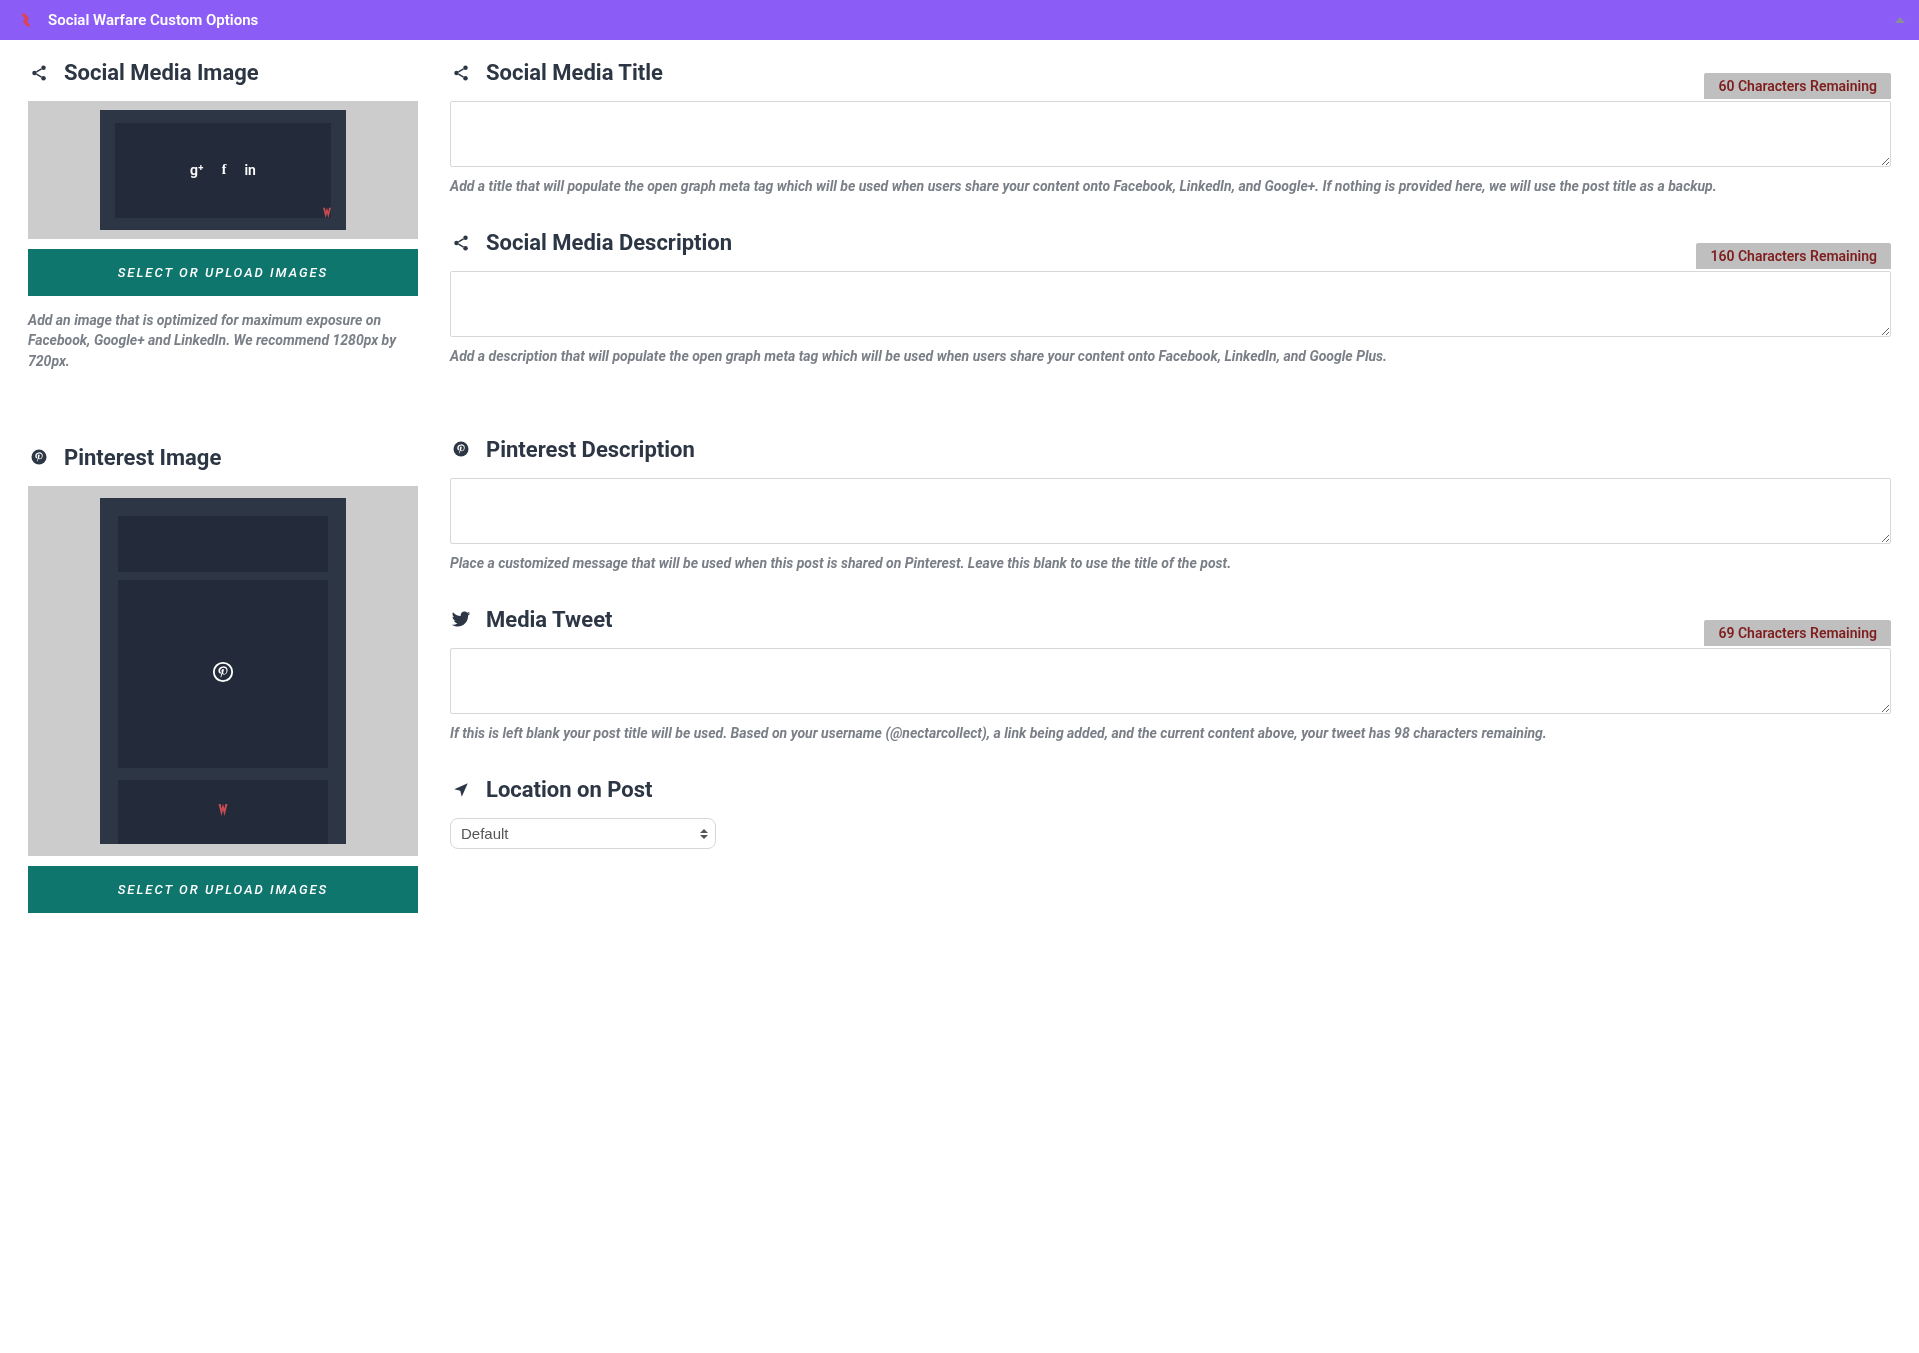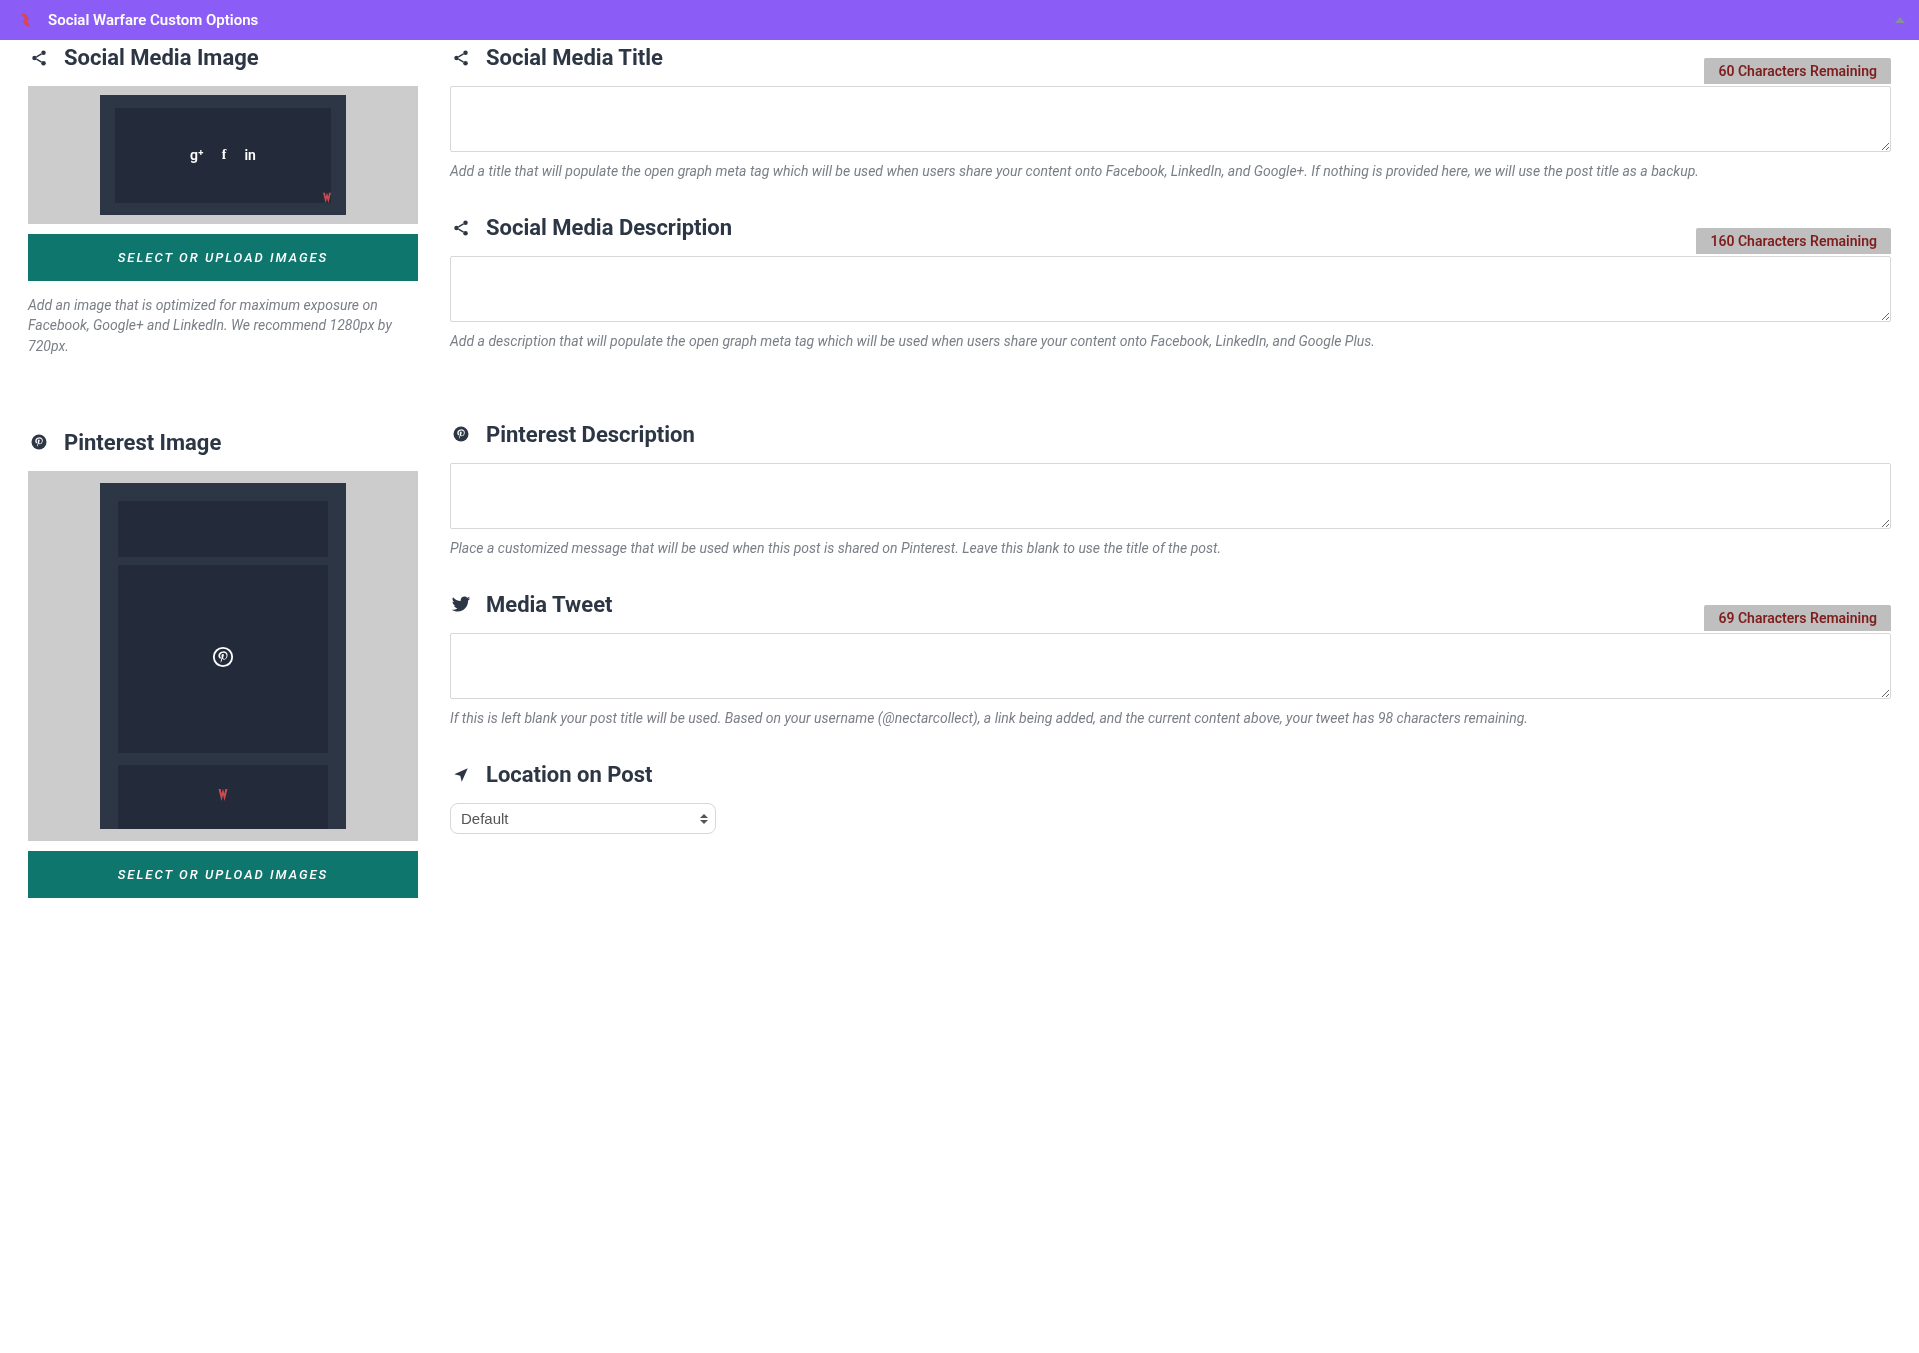--- a/index.html
+++ b/index.html
@@ -35,21 +35,21 @@
     position: absolute;
     right: 14px;
     top: 50%;
     transform: translateY(-50%);
     width: 0; height: 0;
     border-left: 5px solid transparent;
     border-right: 5px solid transparent;
     border-bottom: 6px solid #8a909b;
   }
   .content {
-    padding: 5px 28px;
+    padding: 20px 28px;
     display: grid;
     grid-template-columns: 390px 1fr;
     column-gap: 40px;
     gap: 32px;
   }
   .col-left, .col-right { display: flex; flex-direction: column; }
   .section { margin-bottom: 34px; }
   .section-heading {
     display: flex;
     align-items: center;
@@ -139,20 +139,21 @@
     font-style: italic;
     font-weight: 500;
     cursor: pointer;
     margin-bottom: 14px;
   }
   .helper {
     color: #7a7f87;
     font-style: italic;
     font-size: 14px;
     line-height: 1.45;
+    font-weight: bold;
   }
   .field-wrap { position: relative; margin-bottom: 6px; }
   .char-badge {
     position: absolute;
     right: 0;
     top: -28px;
     background: #bfbfbf;
     color: #7f1d1d;
     font-weight: 600;
     padding: 5px 14px;

